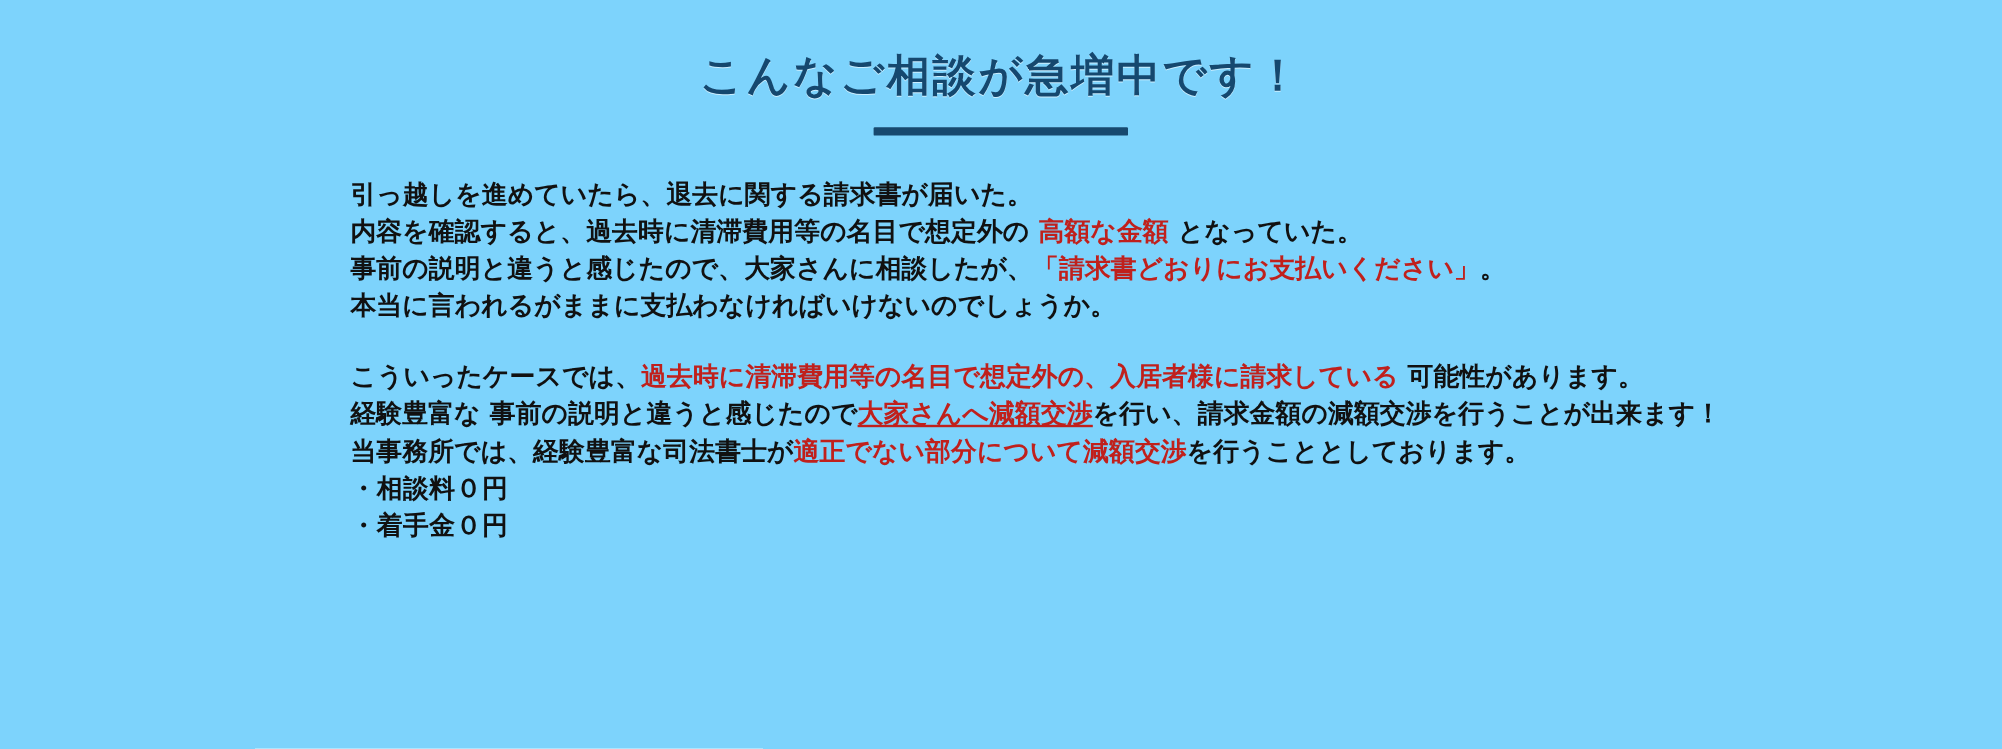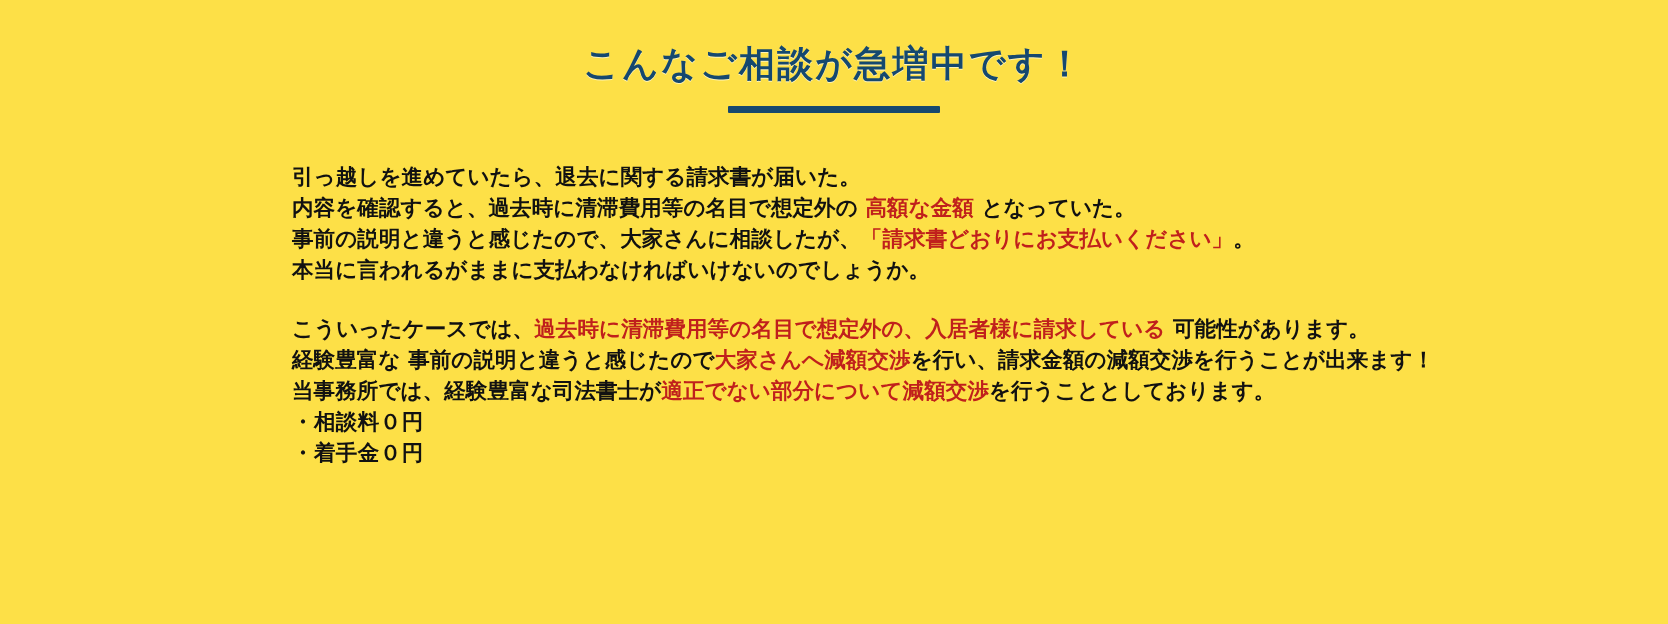--- a/index.html
+++ b/index.html
@@ -14,21 +14,21 @@
     overflow: hidden;
     font-family: "DejaVu Sans", "Liberation Sans", sans-serif;
     color: #111111;
     -webkit-font-smoothing: antialiased;
   }
 
   .page {
     position: relative;
     width: 1668px;
     height: 624px;
-    background: #fde047;
+    background: #7dd3fc;
     box-sizing: border-box;
   }
 
   
   .header {
     padding-top: 44px;
     text-align: center;
   }
   .headline {
     font-size: 36px;
@@ -46,21 +46,21 @@
   }
   .rule {
     width: 212px;
     height: 7px;
     background: #17496f;
     border-radius: 1px;
   }
 
   
   .body-copy {
-    margin-top: 48px;
+    margin-top: 34px;
     padding-left: 292px;
     padding-right: 20px;
   }
   .para {
     margin: 0;
   }
   .para + .para {
     margin-top: 28px;
   }
   .line {
@@ -95,20 +95,20 @@
 
   <div class="body-copy" id="body-copy">
       <div class="para">
         <div class="line"><span class="seg">引っ越しを進めていたら、退去に関する請求書が届いた。</span></div>
         <div class="line"><span class="seg">内容を確認すると、過去時に清滞費用等の名目で想定外の </span><span class="seg em" style="color: rgb(192, 32, 28);">高額な金額</span><span class="seg"> となっていた。</span></div>
         <div class="line"><span class="seg">事前の説明と違うと感じたので、大家さんに相談したが、</span><span class="seg em" style="color: rgb(192, 32, 28);">「請求書どおりにお支払いください」</span><span class="seg">。</span></div>
         <div class="line"><span class="seg">本当に言われるがままに支払わなければいけないのでしょうか。</span></div>
       </div>
       <div class="para">
         <div class="line"><span class="seg">こういったケースでは、</span><span class="seg em" style="color: rgb(192, 32, 28);">過去時に清滞費用等の名目で想定外の、入居者様に請求している</span><span class="seg"> 可能性があります。</span></div>
-        <div class="line"><span class="seg">経験豊富な 事前の説明と違うと感じたので</span><span class="seg em" style="color: rgb(192, 32, 28);">大家さんへ減額交渉</span><span class="seg">を行い、請求金額の減額交渉を行うことが出来ます！</span></div>
+        <div class="line"><span class="seg">経験豊富な 事前の説明と違うと感じたので</span><span class="seg em" style="color: rgb(192, 32, 28); text-decoration: underline;">大家さんへ減額交渉</span><span class="seg">を行い、請求金額の減額交渉を行うことが出来ます！</span></div>
         <div class="line"><span class="seg">当事務所では、経験豊富な司法書士が</span><span class="seg em" style="color: rgb(192, 32, 28);">適正でない部分について減額交渉</span><span class="seg">を行うこととしております。</span></div>
         <div class="line bullet"><span class="seg">・相談料０円</span></div>
         <div class="line bullet"><span class="seg">・着手金０円</span></div>
       </div>
     </div>
 
 </div>
 
 </body></html>

